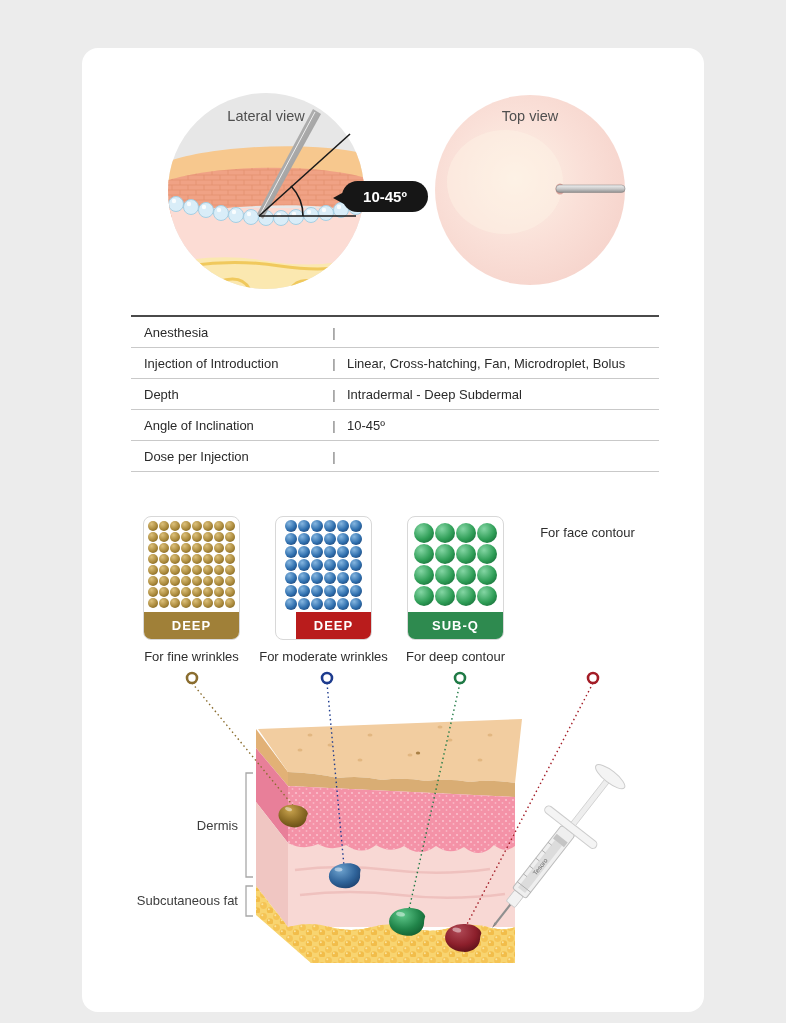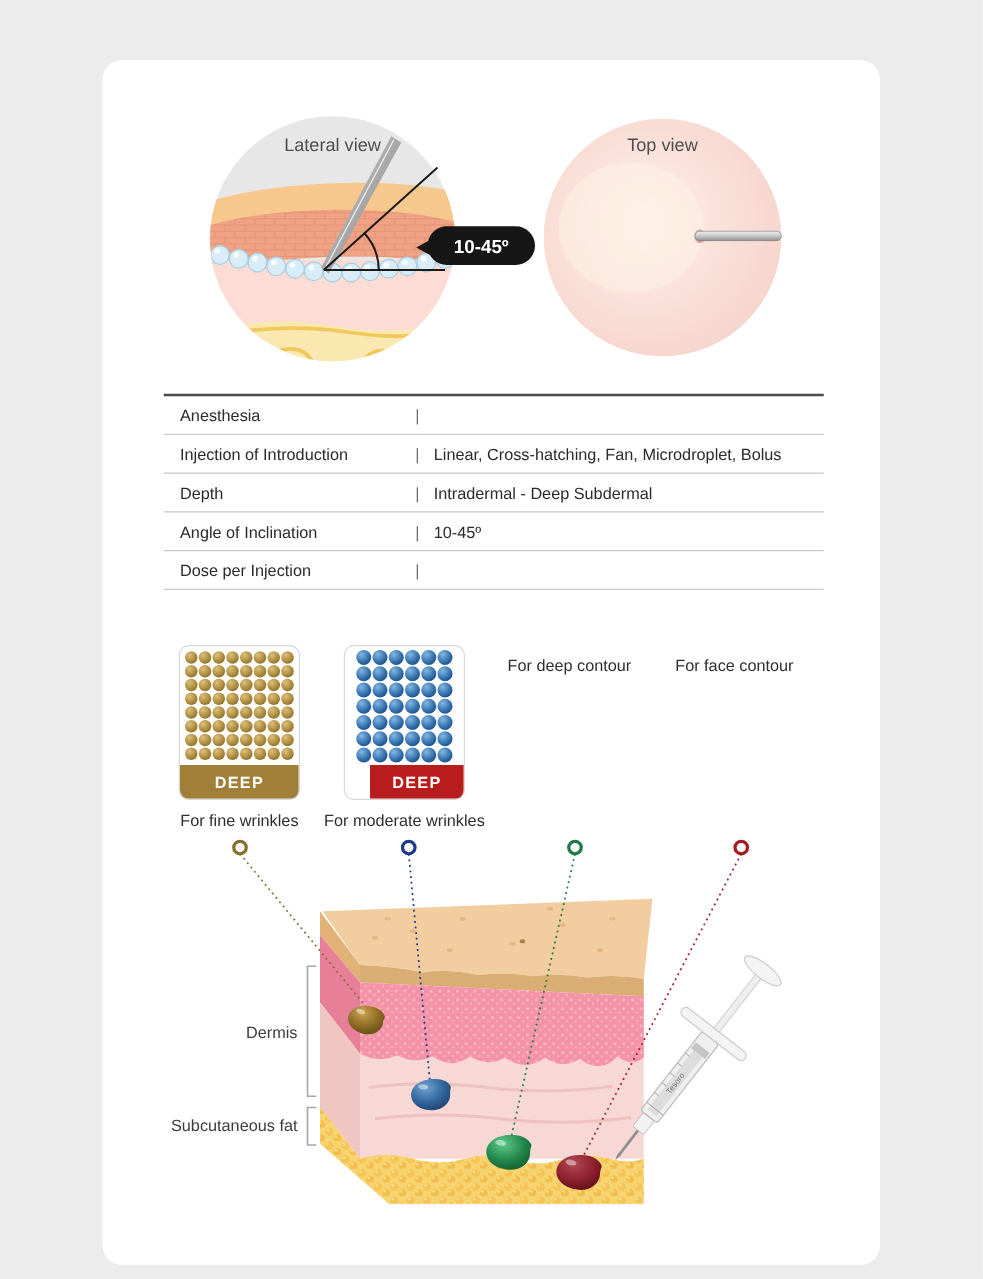--- a/index.html
+++ b/index.html
@@ -272,20 +272,41 @@
             <div class="bead" style="height: 12px; width: 12px; background: radial-gradient(circle at 35% 30%, rgb(133, 182, 224) 0%, rgb(47, 111, 174) 55%, rgb(22, 51, 95) 100%);"></div>
             <div class="bead" style="height: 12px; width: 12px; background: radial-gradient(circle at 35% 30%, rgb(133, 182, 224) 0%, rgb(47, 111, 174) 55%, rgb(22, 51, 95) 100%);"></div>
             <div class="bead" style="height: 12px; width: 12px; background: radial-gradient(circle at 35% 30%, rgb(133, 182, 224) 0%, rgb(47, 111, 174) 55%, rgb(22, 51, 95) 100%);"></div>
             <div class="bead" style="height: 12px; width: 12px; background: radial-gradient(circle at 35% 30%, rgb(133, 182, 224) 0%, rgb(47, 111, 174) 55%, rgb(22, 51, 95) 100%);"></div>
           </div>
         <div class="pbar" style="background: #b91c1c; margin-left: 20px;">DEEP</div>
       </div>
       <div class="pcaption">For moderate wrinkles</div>
     </div>
     <div class="product-col">
+      <div class="pcard">
+        <div class="beads" style="grid-template-columns: repeat(4, 20px);">
+            <div class="bead" style="height: 20px; width: 20px; background: radial-gradient(circle at 35% 30%, rgb(132, 214, 164) 0%, rgb(47, 158, 87) 55%, rgb(14, 90, 44) 100%);"></div>
+            <div class="bead" style="height: 20px; width: 20px; background: radial-gradient(circle at 35% 30%, rgb(132, 214, 164) 0%, rgb(47, 158, 87) 55%, rgb(14, 90, 44) 100%);"></div>
+            <div class="bead" style="height: 20px; width: 20px; background: radial-gradient(circle at 35% 30%, rgb(132, 214, 164) 0%, rgb(47, 158, 87) 55%, rgb(14, 90, 44) 100%);"></div>
+            <div class="bead" style="height: 20px; width: 20px; background: radial-gradient(circle at 35% 30%, rgb(132, 214, 164) 0%, rgb(47, 158, 87) 55%, rgb(14, 90, 44) 100%);"></div>
+            <div class="bead" style="height: 20px; width: 20px; background: radial-gradient(circle at 35% 30%, rgb(132, 214, 164) 0%, rgb(47, 158, 87) 55%, rgb(14, 90, 44) 100%);"></div>
+            <div class="bead" style="height: 20px; width: 20px; background: radial-gradient(circle at 35% 30%, rgb(132, 214, 164) 0%, rgb(47, 158, 87) 55%, rgb(14, 90, 44) 100%);"></div>
+            <div class="bead" style="height: 20px; width: 20px; background: radial-gradient(circle at 35% 30%, rgb(132, 214, 164) 0%, rgb(47, 158, 87) 55%, rgb(14, 90, 44) 100%);"></div>
+            <div class="bead" style="height: 20px; width: 20px; background: radial-gradient(circle at 35% 30%, rgb(132, 214, 164) 0%, rgb(47, 158, 87) 55%, rgb(14, 90, 44) 100%);"></div>
+            <div class="bead" style="height: 20px; width: 20px; background: radial-gradient(circle at 35% 30%, rgb(132, 214, 164) 0%, rgb(47, 158, 87) 55%, rgb(14, 90, 44) 100%);"></div>
+            <div class="bead" style="height: 20px; width: 20px; background: radial-gradient(circle at 35% 30%, rgb(132, 214, 164) 0%, rgb(47, 158, 87) 55%, rgb(14, 90, 44) 100%);"></div>
+            <div class="bead" style="height: 20px; width: 20px; background: radial-gradient(circle at 35% 30%, rgb(132, 214, 164) 0%, rgb(47, 158, 87) 55%, rgb(14, 90, 44) 100%);"></div>
+            <div class="bead" style="height: 20px; width: 20px; background: radial-gradient(circle at 35% 30%, rgb(132, 214, 164) 0%, rgb(47, 158, 87) 55%, rgb(14, 90, 44) 100%);"></div>
+            <div class="bead" style="height: 20px; width: 20px; background: radial-gradient(circle at 35% 30%, rgb(132, 214, 164) 0%, rgb(47, 158, 87) 55%, rgb(14, 90, 44) 100%);"></div>
+            <div class="bead" style="height: 20px; width: 20px; background: radial-gradient(circle at 35% 30%, rgb(132, 214, 164) 0%, rgb(47, 158, 87) 55%, rgb(14, 90, 44) 100%);"></div>
+            <div class="bead" style="height: 20px; width: 20px; background: radial-gradient(circle at 35% 30%, rgb(132, 214, 164) 0%, rgb(47, 158, 87) 55%, rgb(14, 90, 44) 100%);"></div>
+            <div class="bead" style="height: 20px; width: 20px; background: radial-gradient(circle at 35% 30%, rgb(132, 214, 164) 0%, rgb(47, 158, 87) 55%, rgb(14, 90, 44) 100%);"></div>
+          </div>
+        <div class="pbar" style="background: rgb(46, 138, 79);">SUB-Q</div>
+      </div>
       <div class="pcaption">For deep contour</div>
     </div>
     <div class="product-col">
       <div class="pcaption">For face contour</div>
     </div>
   </div>
 
   <svg style="left:120px;top:664px" width="566" height="344" viewBox="120 664 566 344">
     <defs>
       <pattern id="stipple" width="7" height="7" patternUnits="userSpaceOnUse">

